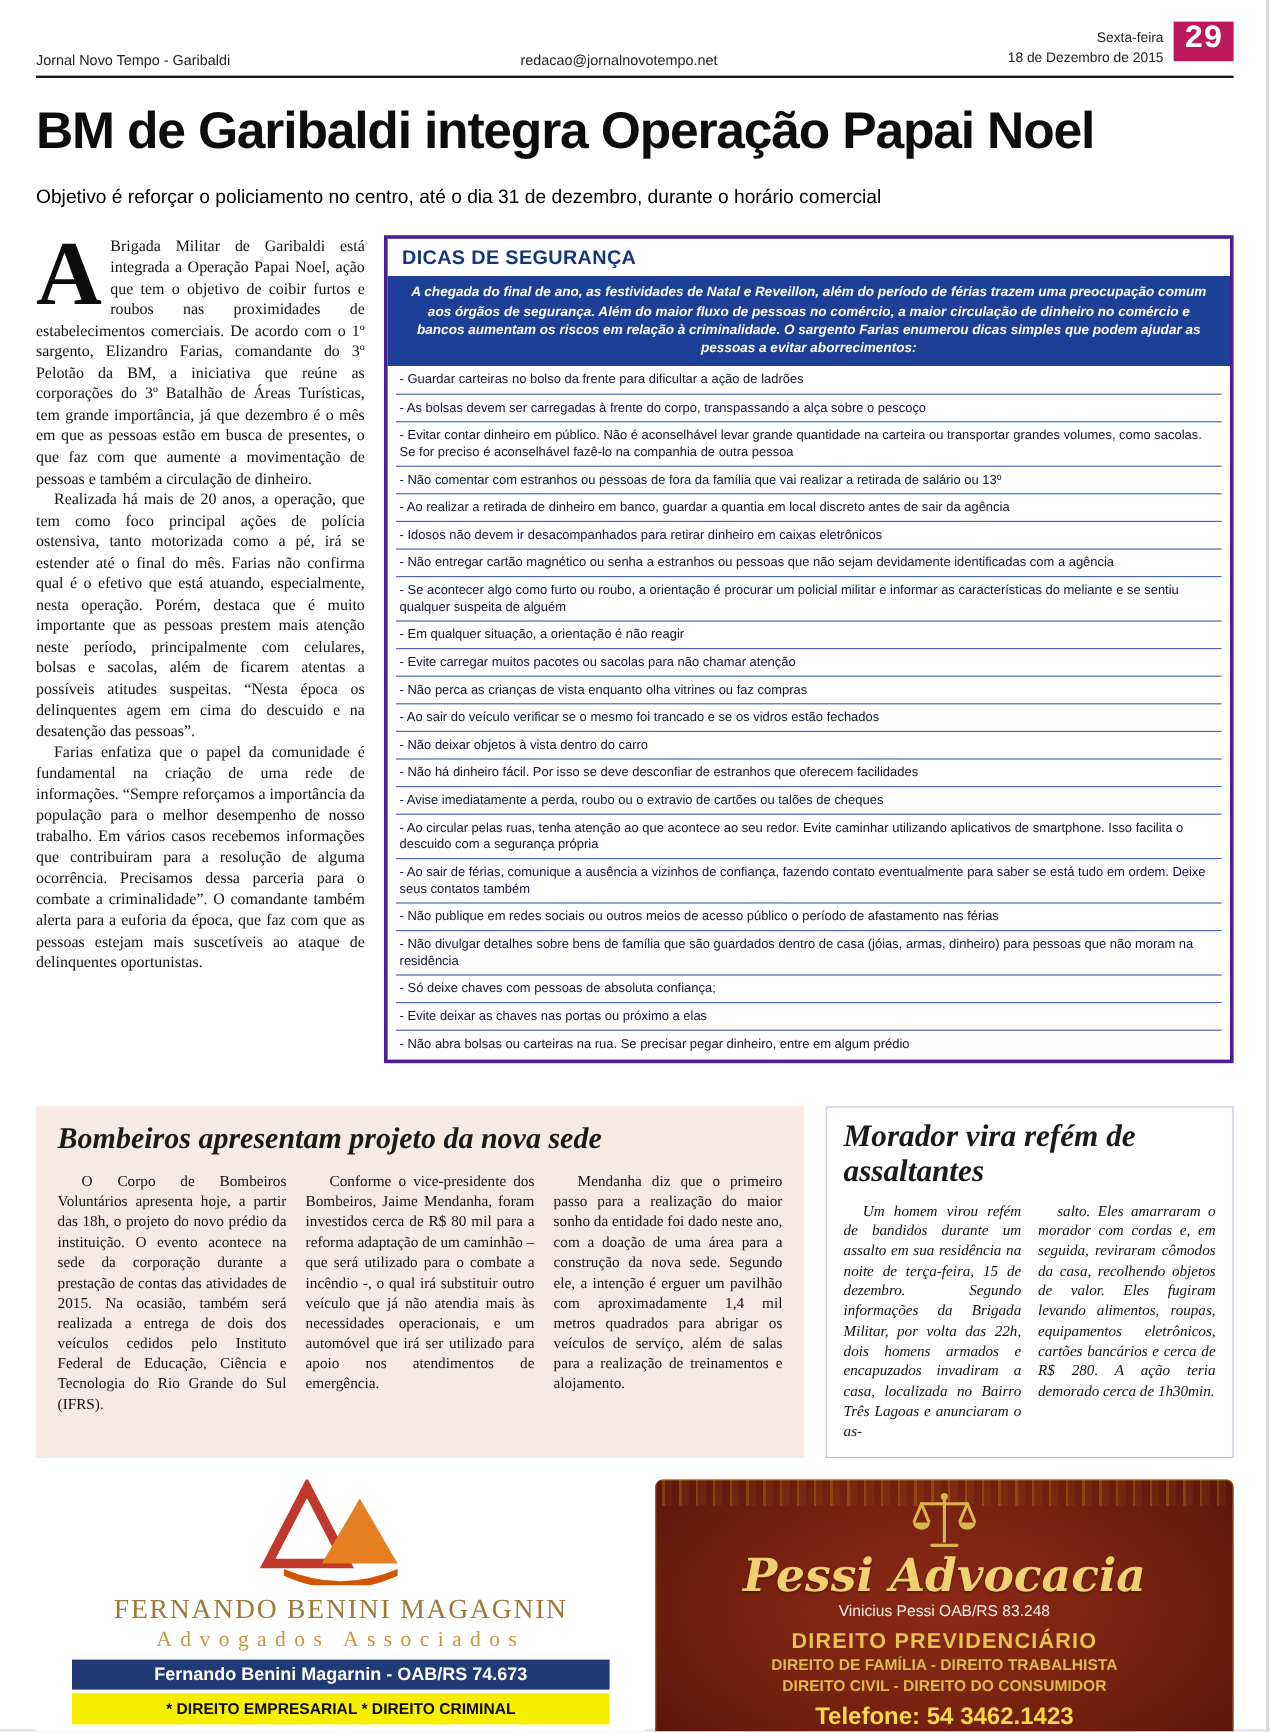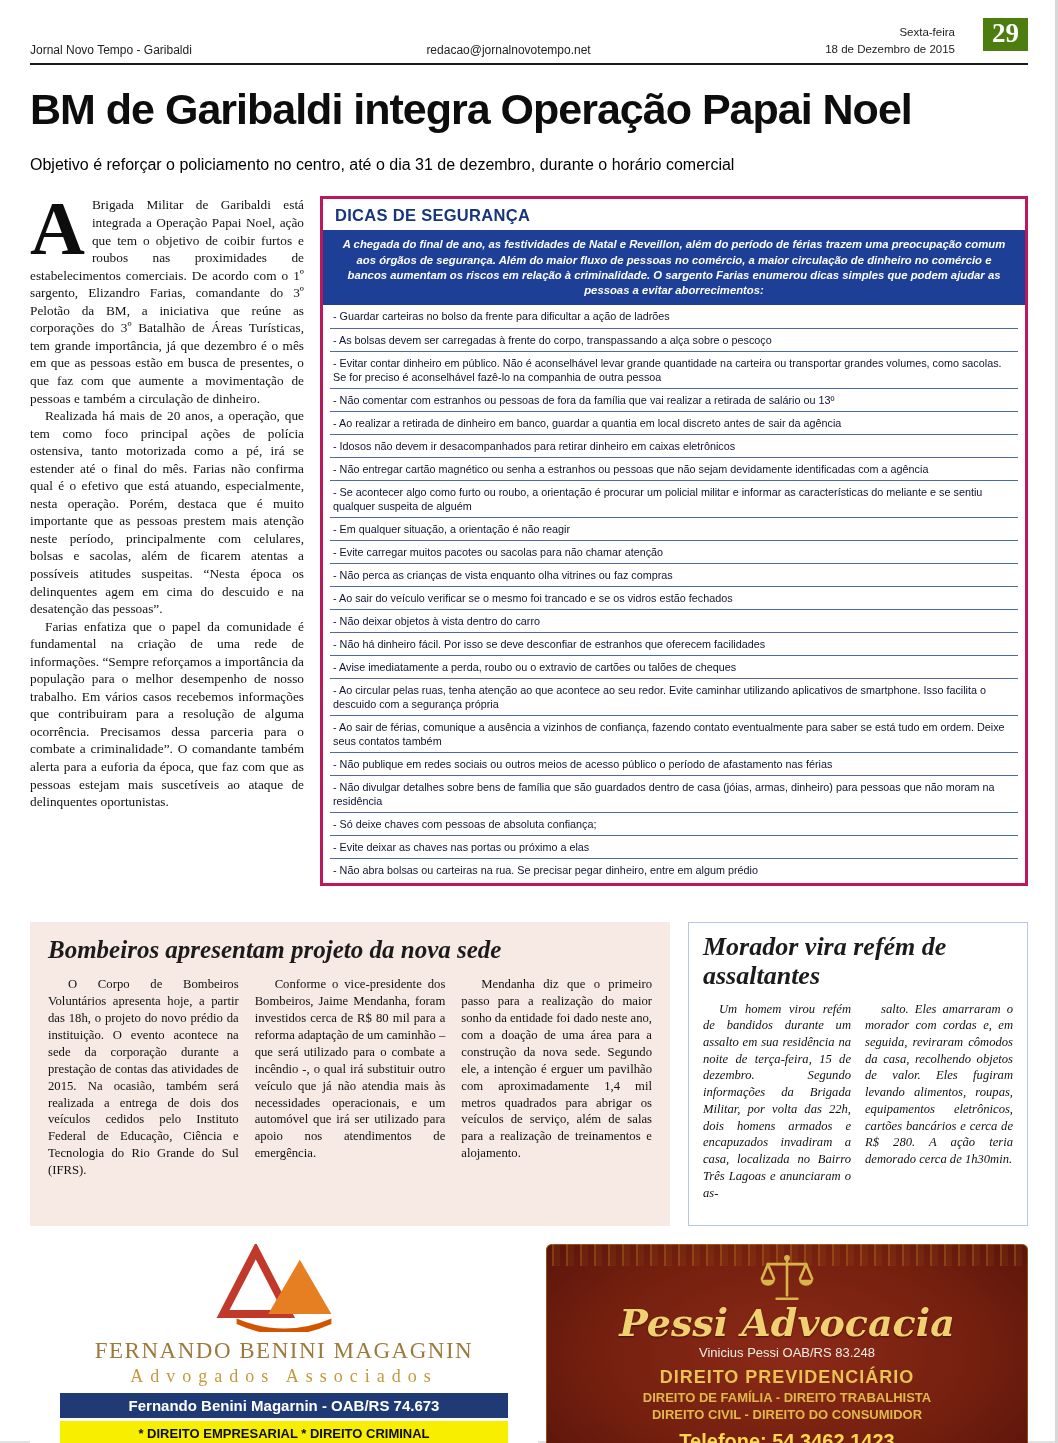--- a/index.html
+++ b/index.html
@@ -10,24 +10,24 @@
     box-shadow: inset -3px 0 0 #d8d8d8, inset 0 -2px 0 #e2e2e2;
   }
 
   
   .topbar {
     display:flex; align-items:flex-end; justify-content:space-between;
     margin:24px 30px 0 30px; padding-bottom:6px; border-bottom:2px solid #1a1a1a;
   }
   .journal { font-family:"Liberation Sans",sans-serif; font-size:12px; color:#222; }
   .email   { font-family:"Liberation Sans",sans-serif; font-size:12px; color:#222; }
-  .dateblock { display:flex; align-items:flex-start; gap:28px; }
+  .dateblock { display:flex; align-items:flex-start; gap:8px; }
   .datecol { text-align:right; font-family:"Liberation Sans",sans-serif; font-size:11.5px; color:#222; line-height:1.45; }
   .pagenum {
-    background:#4d7c0f; color:#fff; font-family:Liberation Serif, serif;
+    background:#be185d; color:#fff; font-family:Liberation Mono, monospace;
     font-weight:bold; font-size:27px; padding:2px 9px 4px; line-height:1;
     align-self:flex-start; margin-top:-6px;
   }
 
   
   h1.headline {
     margin:22px 30px 0; font-family:"Liberation Sans",sans-serif;
     font-weight:bold; font-size:43px; letter-spacing:-1px; color:#0d0d0d; line-height:1.05;
   }
   .subheadline {
@@ -39,21 +39,21 @@
   .main-row { display:flex; gap:16px; margin:22px 30px 0; }
   .article-col { width:274px; flex:0 0 auto; }
   .dropcap {
     float:left; font-size:76px; line-height:60px; font-weight:bold;
     padding:2px 7px 0 0; color:#0d0d0d;
   }
   .article-text p { margin:0; font-size:13.3px; line-height:1.32; text-align:justify; text-indent:15px; }
   .article-text p:first-of-type { text-indent:0; }
 
   
-  .tips-box { flex:1; border:3px solid #be185d; background:#fff; align-self:flex-start; }
+  .tips-box { flex:1; border:3px solid #4c1d95; background:#fff; align-self:flex-start; }
   .tips-title {
     font-family:"Liberation Sans",sans-serif; font-weight:bold; font-size:16.5px;
     color:#16357f; padding:7px 12px 5px; letter-spacing:.3px;
   }
   .tips-intro {
     background:#1e3f96; color:#ffffff; font-family:"Liberation Sans",sans-serif;
     font-style:italic; font-weight:bold; font-size:11.3px; line-height:1.35;
     text-align:center; padding:7px 18px;
   }
   .tips-list { list-style:none; margin:0; padding:0 7px 2px; }
@@ -64,25 +64,25 @@
   .tips-list li:last-child { border-bottom:none; }
 
   
   .mid-row { display:flex; gap:18px; margin:36px 30px 0; }
   .bombeiros {
     width:604px; flex:0 0 auto; background:#f7e9e4; padding:14px 18px 16px;
   }
   .bombeiros h2 {
     margin:0 0 12px; font-style:italic; font-weight:bold; font-size:25px; color:#1b1b1b;
   }
-  .bomb-cols { display:flex; gap:16px;justify-content:flex-end; }
+  .bomb-cols { display:flex; gap:16px; }
   .bomb-cols > div { flex:1; }
   .bomb-cols p { margin:0; font-size:12.7px; line-height:1.33; text-align:justify; text-indent:20px; }
 
-  .morador { flex:1; border:1px solid #b9c7de; padding:10px 14px 24px; background:#fff; }
+  .morador { flex:1; border:1px solid #b9c7de; padding:10px 14px 13px; background:#fff; }
   .morador h2 {
     margin:0 0 10px; font-style:italic; font-weight:bold; font-size:26px; line-height:1.1; color:#1b1b1b;
   }
   .mor-cols { display:flex; gap:14px; }
   .mor-cols > div { flex:1; }
   .mor-cols p { margin:0; font-style:italic; font-size:12.6px; line-height:1.33; text-align:justify; text-indent:16px; }
 
   
   .ads-row { display:flex; gap:8px; margin:18px 30px 0; }
   .ad-left {

